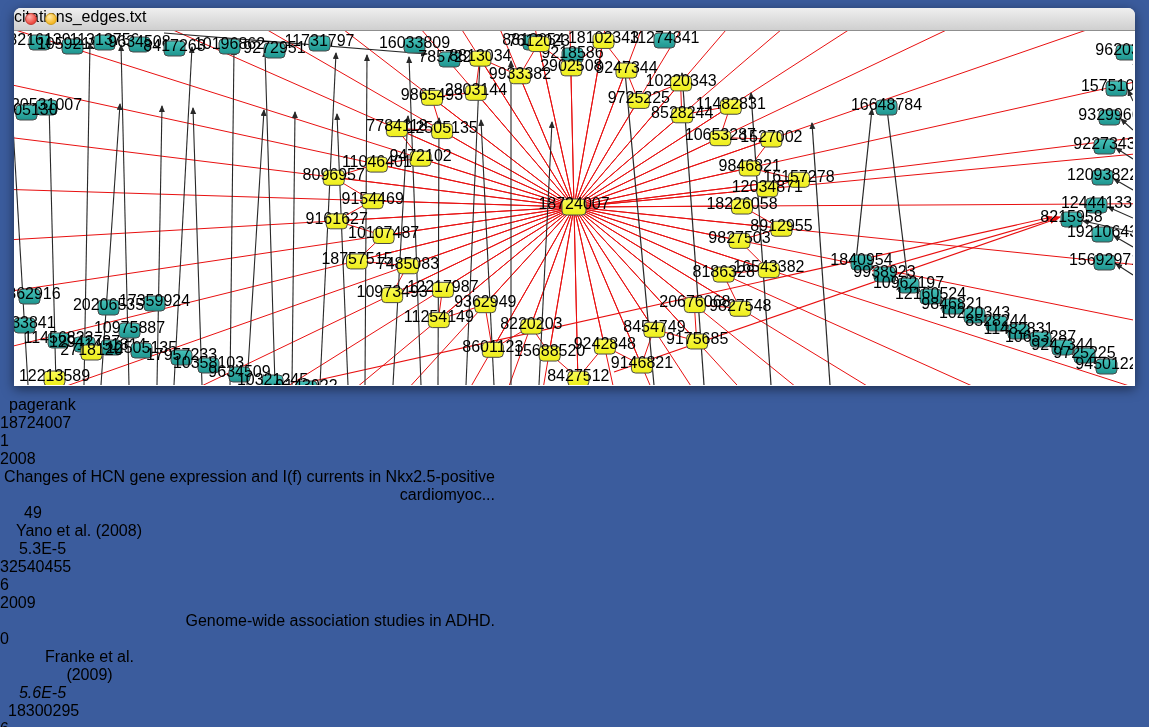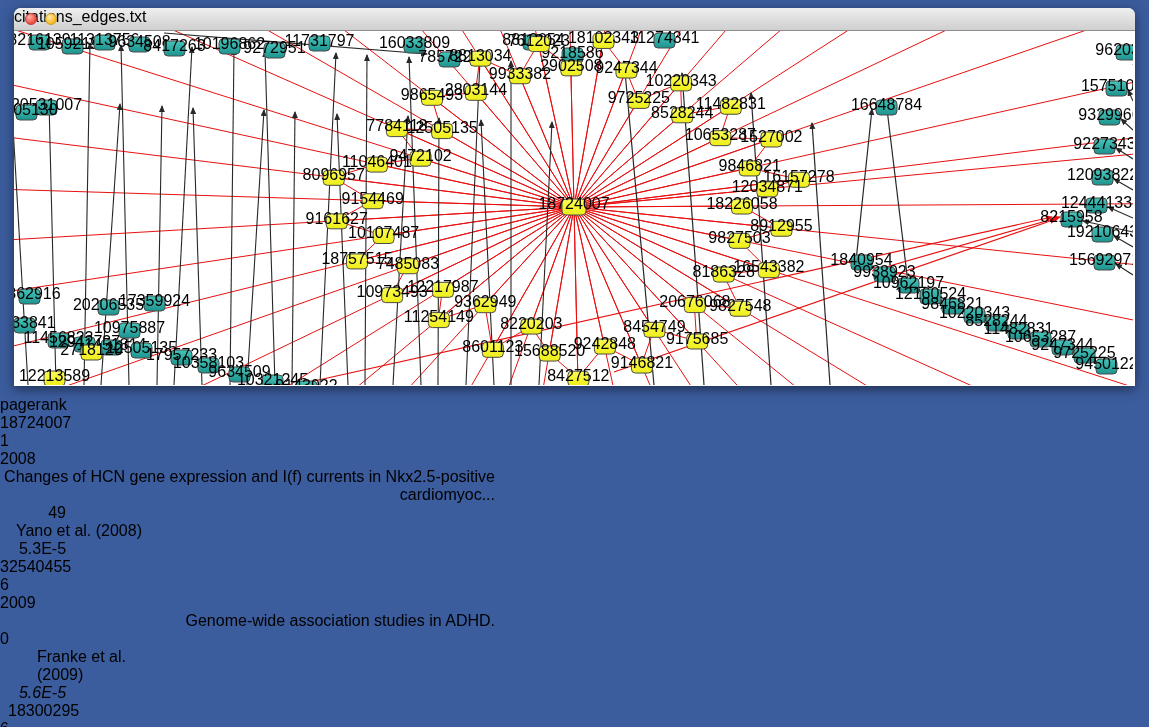--- a/index.html
+++ b/index.html
@@ -773,42 +773,42 @@
 
   <div class="table-wrap">
     <div class="thead" id="thead">
         <div class="th gutter" style="width: 8px;"></div>
         <div class="th name-col" style="width: 74px;"><span>name</span></div>
         <div class="th" style="width: 86px;"><span>in_degree</span></div>
         <div class="th" style="width: 73px;"><span>year</span></div>
         <div class="th" style="width: 495px;"><span>title</span></div>
         <div class="th" style="width: 66px;"><span class="sort-tri">△</span><span>out_de...</span></div>
         <div class="th" style="width: 142px;"><span>short</span></div>
-        <div class="th" style="width: 85px;"><span>pagerank</span></div>
+        <div class="th" style="width: 85px; margin-left: 9px;"><span>pagerank</span></div>
         <div class="th filler" style="flex: 1 1 0%;"></div>
       </div>
     <div class="tbody" id="tbody">
         <div class="tr">
           <div class="td gutter" style="width: 8px;"></div>
           <div class="td" style="width: 74px; text-align: left;">18724007</div>
           <div class="td" style="width: 86px; text-align: left;">1</div>
           <div class="td" style="width: 73px; text-align: left;">2008</div>
           <div class="td" style="width: 495px; text-align: right;">Changes of HCN gene expression and I(f) currents in Nkx2.5-positive cardiomyoc...</div>
-          <div class="td" style="width: 66px; text-align: right;">49</div>
+          <div class="td" style="width: 66px; text-align: center;">49</div>
           <div class="td" style="width: 142px; text-align: right;">Yano et al. (2008)</div>
           <div class="td" style="width: 85px; text-align: center;">5.3E-5</div>
         </div>
         <div class="tr">
           <div class="td gutter" style="width: 8px;"></div>
           <div class="td" style="width: 74px; text-align: left;">32540455</div>
           <div class="td" style="width: 86px; text-align: left;">6</div>
           <div class="td" style="width: 73px; text-align: left;">2009</div>
           <div class="td" style="width: 495px; text-align: right;">Genome-wide association studies in ADHD.</div>
           <div class="td" style="width: 66px; text-align: left;">0</div>
-          <div class="td" style="width: 142px;  padding-left: 37px;">Franke et al. (2009)</div>
+          <div class="td" style="width: 142px; text-align: center; padding-left: 37px;">Franke et al. (2009)</div>
           <div class="td" style="width: 85px; text-align: center; font-style: italic;">5.6E-5</div>
         </div>
         <div class="tr">
           <div class="td gutter" style="width: 8px;"></div>
           <div class="td" style="width: 74px; text-align: left; padding-left: 8px;">18300295</div>
           <div class="td" style="width: 86px; text-align: left;">6</div>
           <div class="td" style="width: 73px; text-align: left;">2008</div>
         </div>
       </div>
     <div class="vcorner"></div>

